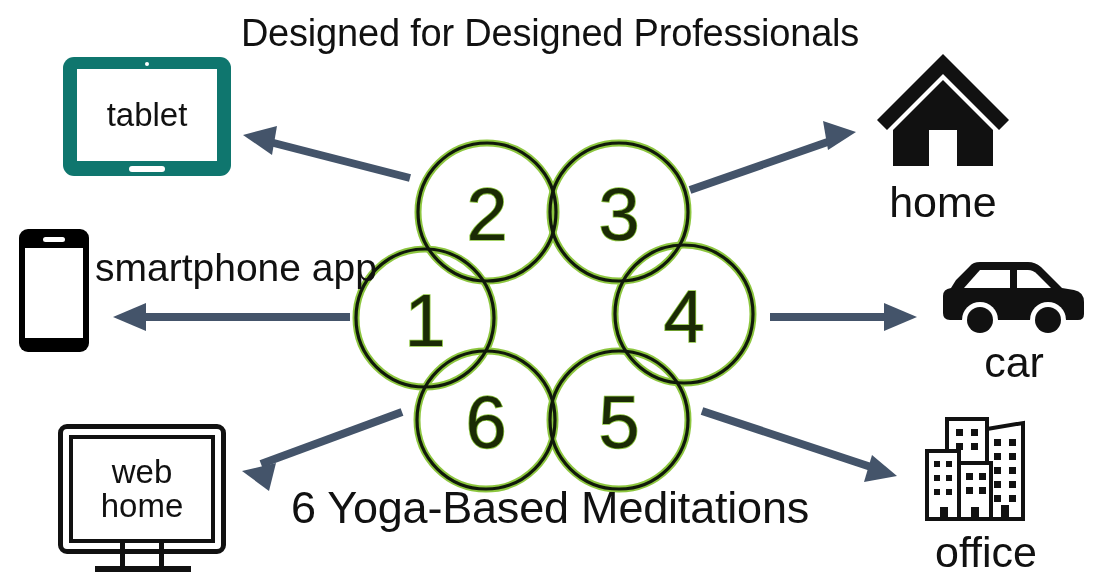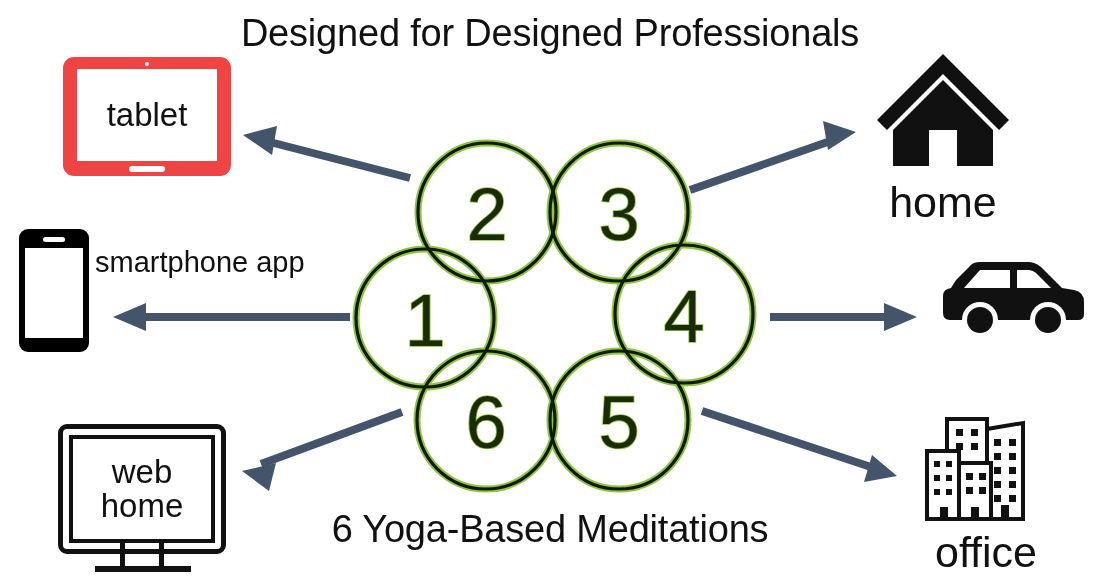--- a/index.html
+++ b/index.html
@@ -27,24 +27,24 @@
     width: 1100px;
     text-align: center;
     font-size: 38px;
     color: #111111;
     letter-spacing: -0.2px;
     white-space: nowrap;
   }
   .title-bottom {
     position: absolute;
     left: 110px;
-    top: 508px;
+    top: 482px;
     width: 880px;
     text-align: center;
-    font-size: 38px;
+    font-size: 45px;
     color: #111111;
     letter-spacing: -0.2px;
     white-space: nowrap;
   }
 
   
   #cluster {
     position: absolute;
     left: 345px;
     top: 138px;
@@ -86,32 +86,32 @@
   }
   .icon-caption {
     position: absolute;
     text-align: center;
     font-size: 43px;
     color: #111111;
     white-space: nowrap;
   }
   .inline-label {
     position: absolute;
-    font-size: 29px;
+    font-size: 39px;
     color: #111111;
     white-space: nowrap;
   }
 
   
   #tablet {
     left: 63px;
     top: 57px;
     width: 168px;
     height: 119px;
-    background: #ef4444;
+    background: #0f766e;
     border-radius: 11px;
   }
   #tablet .t-screen {
     position: absolute;
     left: 14px;
     top: 12px;
     right: 14px;
     bottom: 15px;
     background: #ffffff;
     display: flex;
@@ -358,20 +358,21 @@
 
       <path d="M40 12 L70 12 L70 30 L24 30 Z" fill="#ffffff"></path>
       <path d="M77 12 L88 12 Q93 12 97 16 L111 30 L77 30 Z" fill="#ffffff"></path>
 
       <circle cx="40" cy="62" r="18" fill="#ffffff"></circle>
       <circle cx="40" cy="62" r="13" fill="#111111"></circle>
       <circle cx="108" cy="62" r="18" fill="#ffffff"></circle>
       <circle cx="108" cy="62" r="13" fill="#111111"></circle>
     </svg>
   </div>
+  <div class="icon-caption" style="left:940px; top:338px; width:148px;">car</div>
 
   <div class="device" id="office">
     <svg width="126" height="112" viewBox="0 0 126 112">
       <g fill="#ffffff" stroke="#111111" stroke-width="4">
         <rect x="24" y="4" width="40" height="68"></rect>
         <rect x="4" y="36" width="32" height="68"></rect>
         <path d="M64 14 L100 8 L100 104 L64 104 Z"></path>
         <rect x="36" y="48" width="32" height="56"></rect>
       </g>
       <g fill="#111111">

